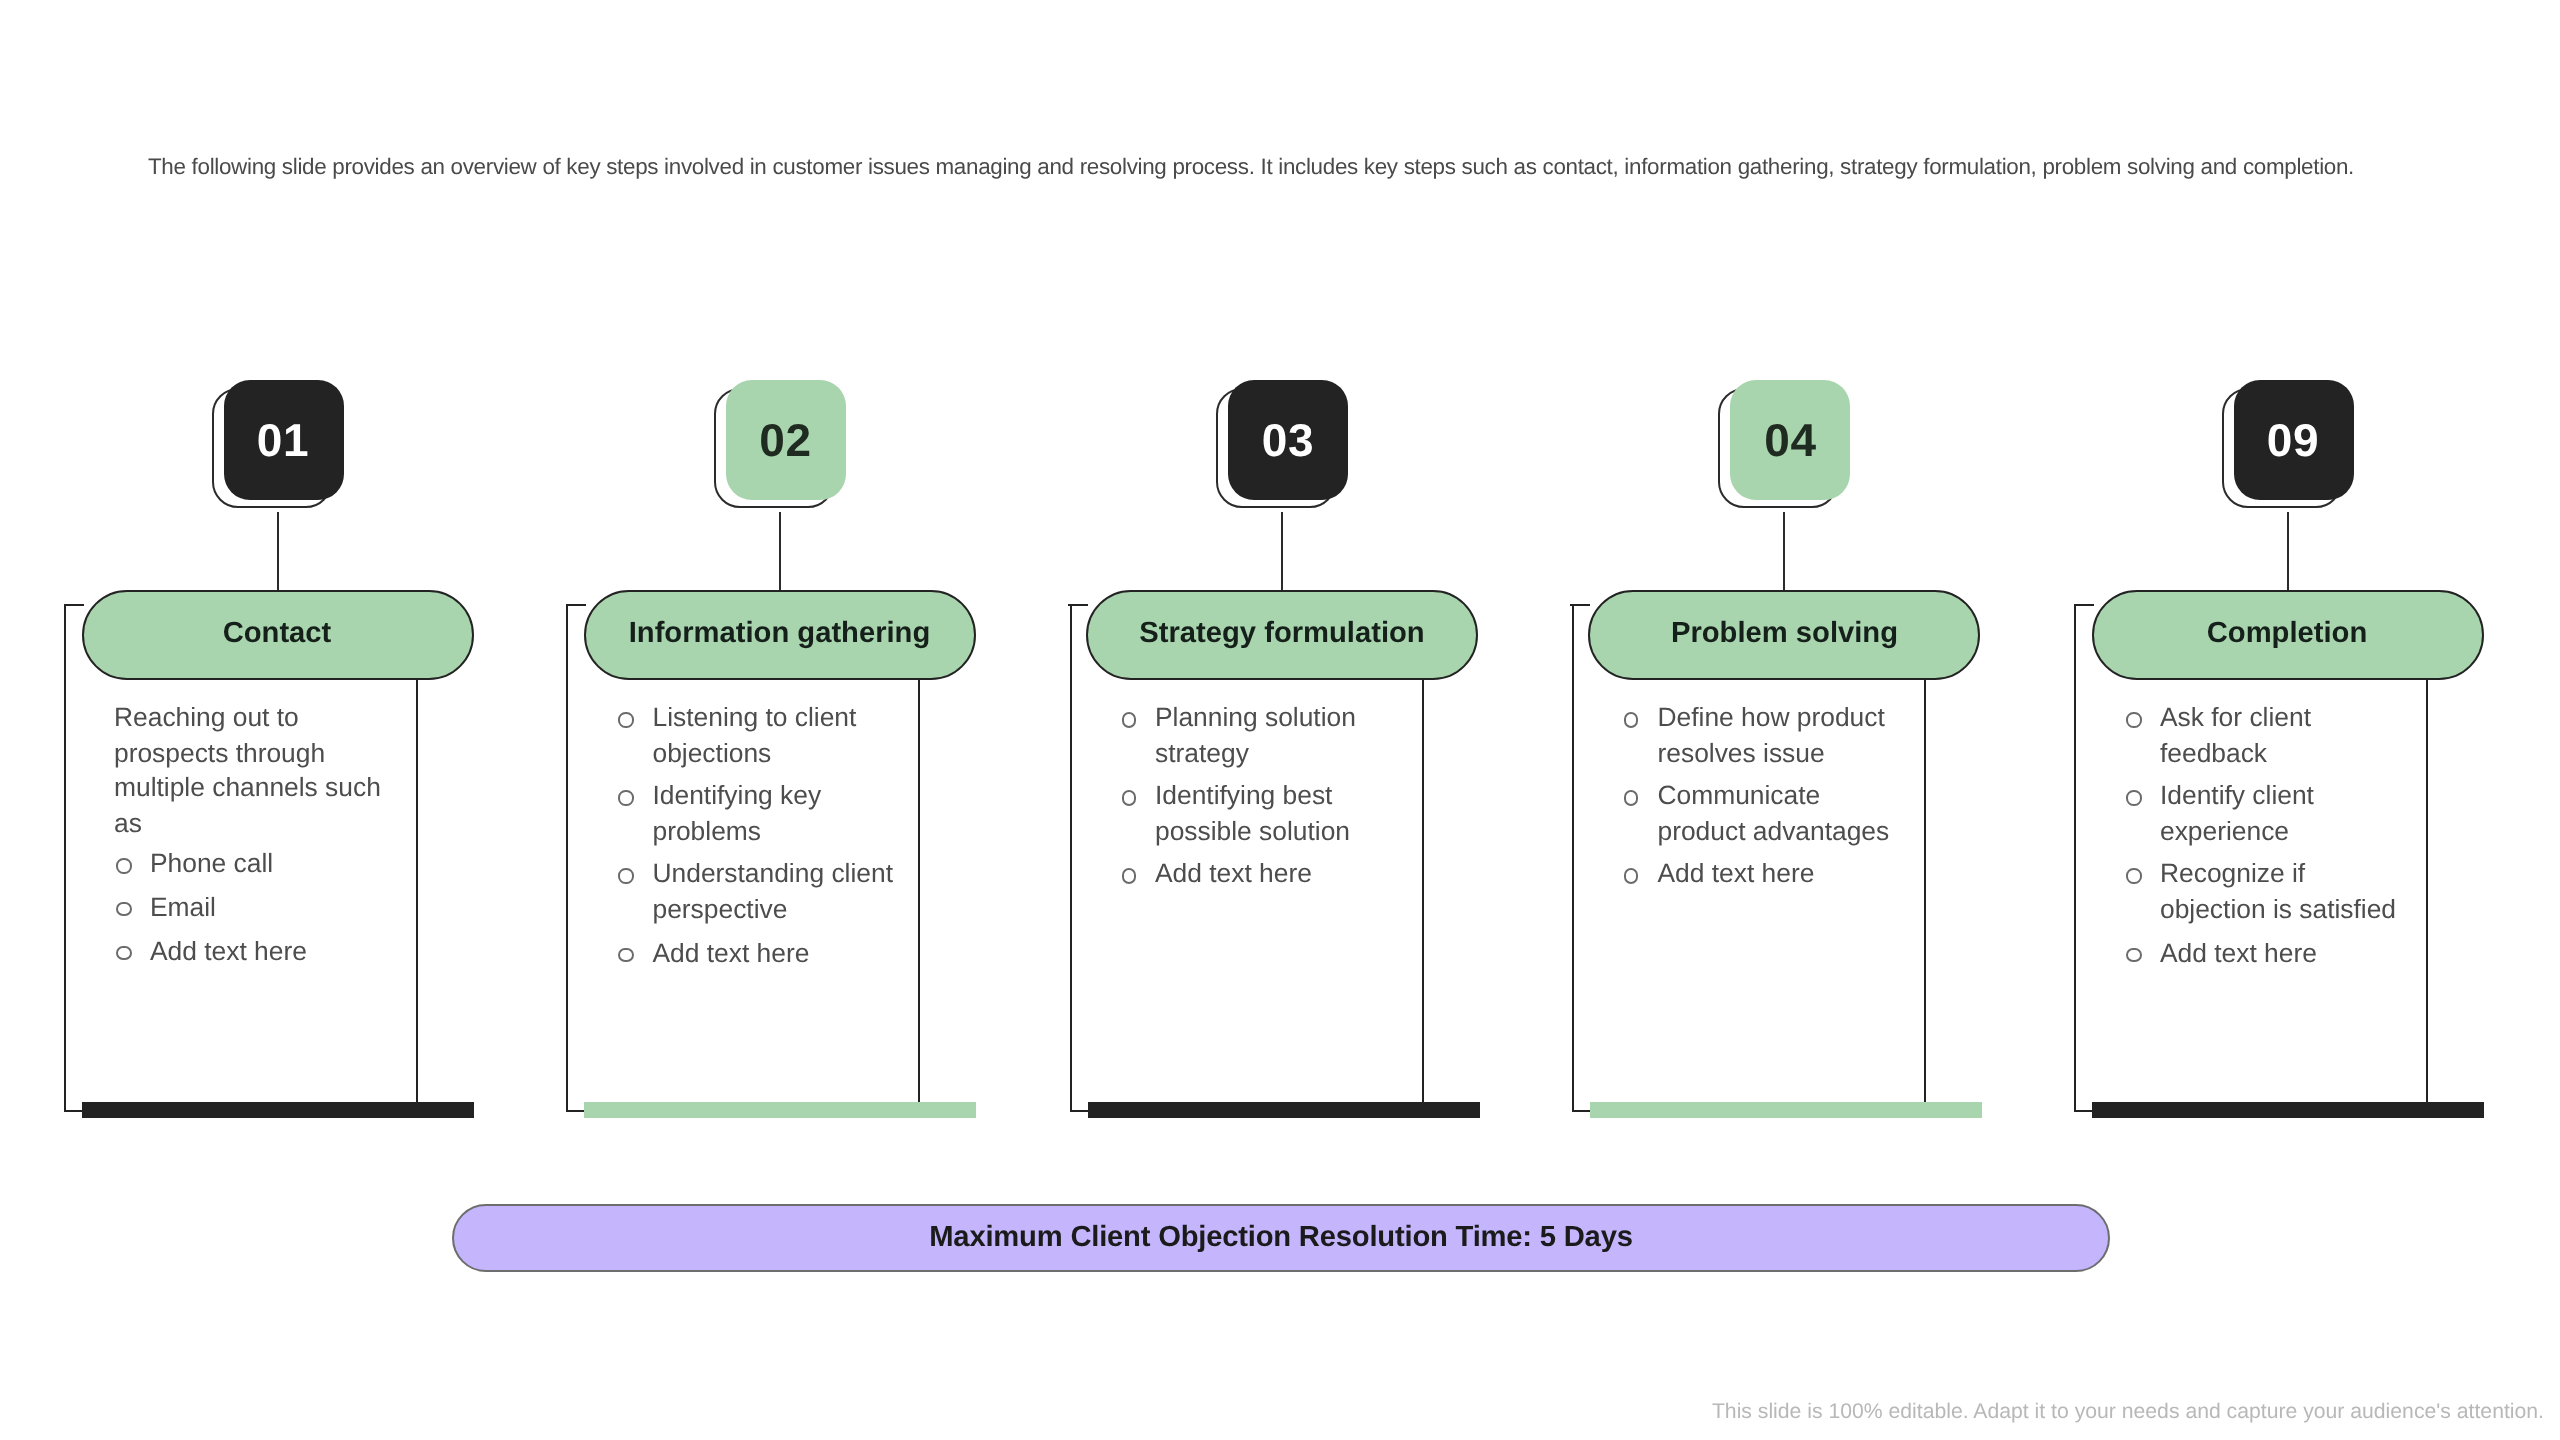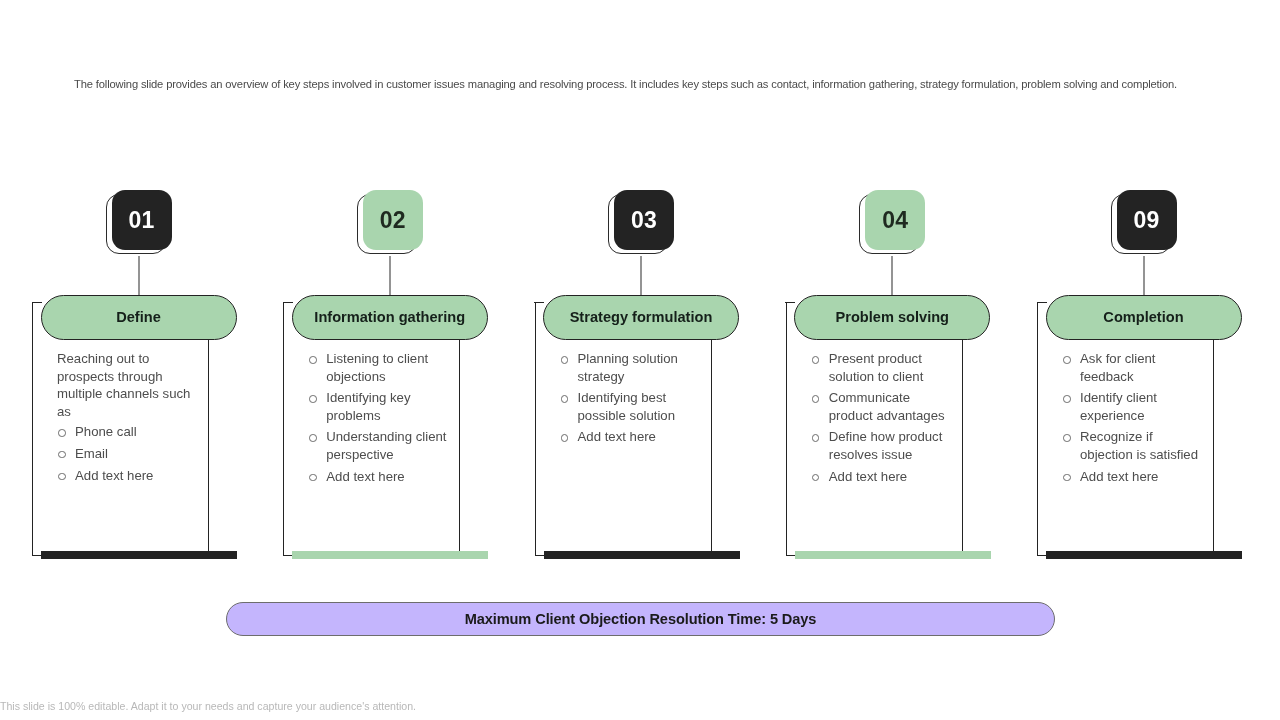--- a/index.html
+++ b/index.html
@@ -195,21 +195,21 @@
     font-size: 14.6px;
     font-weight: 700;
     color: #1b1b1b;
     letter-spacing: -0.1px;
   }
 
   .footnote {
     position: absolute;
     left: 0; top: 700px;
     width: 1272px;
-    text-align: left;
+    text-align: right;
     font-size: 10.6px;
     color: #b8b8b8;
   }
 </style>
 </head>
 <body>
 
 <div class="slide">
 
   <p class="page-subtitle">The following slide provides an overview of key steps involved in customer issues managing and resolving process. It includes key steps such as  contact, information gathering, strategy formulation, problem solving and completion.</p>
@@ -226,21 +226,21 @@
         <div class="card-body">
           <div class="card-intro">Reaching out to prospects through multiple channels such as</div>
           <ul class="bullets">
             <li>Phone  call</li>
             <li>Email</li>
             <li>Add text here</li>
           </ul>
         </div>
         <div class="card-bar dark"></div>
       </div>
-      <div class="pill">Define</div>
+      <div class="pill">Contact</div>
     </div>
 
     <div class="column">
       <div class="badge-wrap">
         <div class="badge-shadow"></div>
         <div class="badge-front green">02</div>
       </div>
       <div class="connector"></div>
       <div class="card">
         <div class="card-body">
@@ -277,23 +277,22 @@
 
     <div class="column">
       <div class="badge-wrap">
         <div class="badge-shadow"></div>
         <div class="badge-front green">04</div>
       </div>
       <div class="connector"></div>
       <div class="card">
         <div class="card-body">
           <ul class="bullets">
-            <li>Present product solution to client</li>
+            <li>Define how product resolves issue</li>
             <li>Communicate product advantages</li>
-            <li>Define how product resolves issue</li>
             <li>Add text here</li>
           </ul>
         </div>
         <div class="card-bar green"></div>
       </div>
       <div class="pill">Problem solving</div>
     </div>
 
     <div class="column">
       <div class="badge-wrap">

